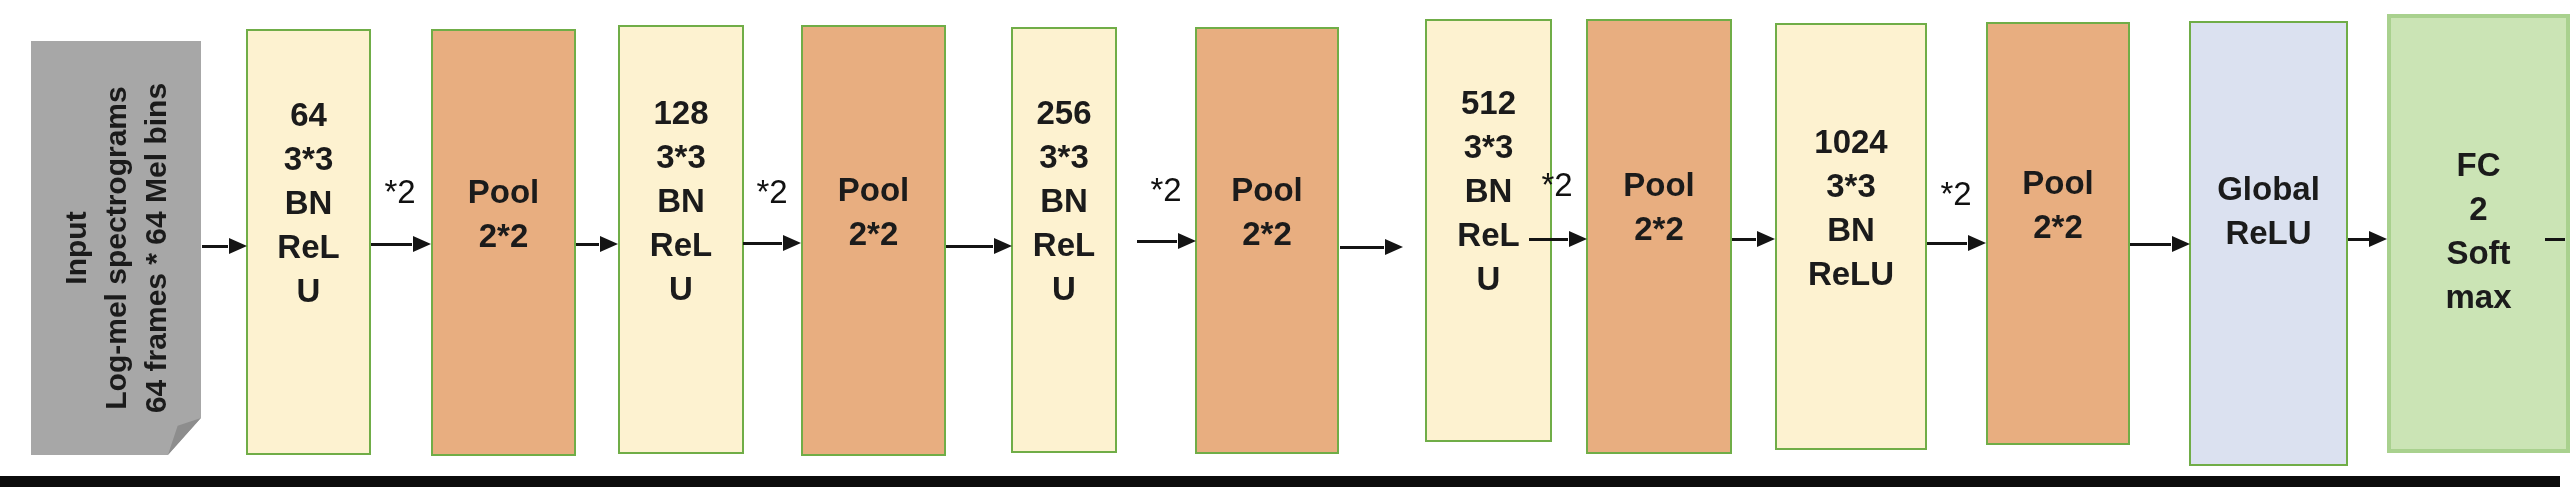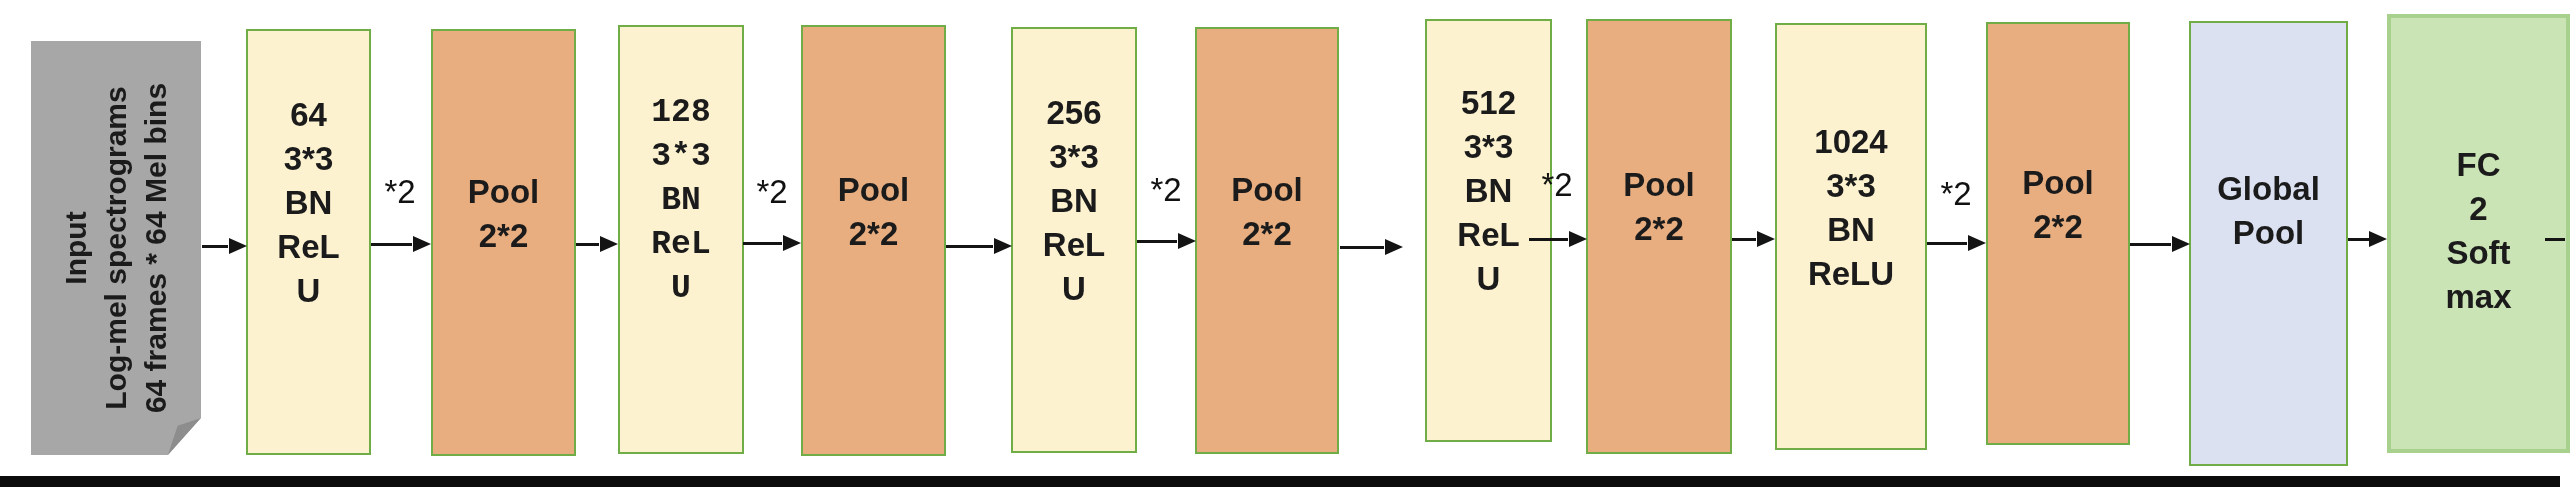--- a/index.html
+++ b/index.html
@@ -98,34 +98,34 @@
 BN
 ReL
 U</div>
   </div>
 
   <div class="box orange" style="left:431px;top:29px;width:145px;height:427px;">
     <div class="label shift30">Pool
 2*2</div>
   </div>
 
-  <div class="box cream" style="left:618px;top:25px;width:126px;height:429px;font-family:Liberation Mono, monospace;">
+  <div class="box cream" style="left:618px;top:25px;width:126px;height:429px;">
     <div class="label shift40">128
 3*3
 BN
 ReL
 U</div>
   </div>
 
   <div class="box orange" style="left:801px;top:25px;width:145px;height:431px;">
     <div class="label shift30">Pool
 2*2</div>
   </div>
 
-  <div class="box cream" style="left:1011px;top:27px;width:126px;height:426px;">
+  <div class="box cream" style="left:1011px;top:27px;width:106px;height:426px;">
     <div class="label shift40">256
 3*3
 BN
 ReL
 U</div>
   </div>
 
   <div class="box orange" style="left:1195px;top:27px;width:144px;height:427px;">
     <div class="label shift30">Pool
 2*2</div>
@@ -151,21 +151,21 @@
 ReLU</div>
   </div>
 
   <div class="box orange" style="left:1986px;top:22.4px;width:144px;height:423px;">
     <div class="label shift30">Pool
 2*2</div>
   </div>
 
   <div class="box lavender" style="left:2189px;top:20.5px;width:159px;height:445px;">
     <div class="label shift33">Global
-Pool</div>
+ReLU</div>
   </div>
 
   <div class="box greenfc" style="left:2387px;top:13.6px;width:183px;height:439px;">
     <div class="label shift2">FC
 2
 Soft
 max</div>
   </div>
 
   <div class="arrow" style="left:202px;top:245px;width:26px;"></div>

